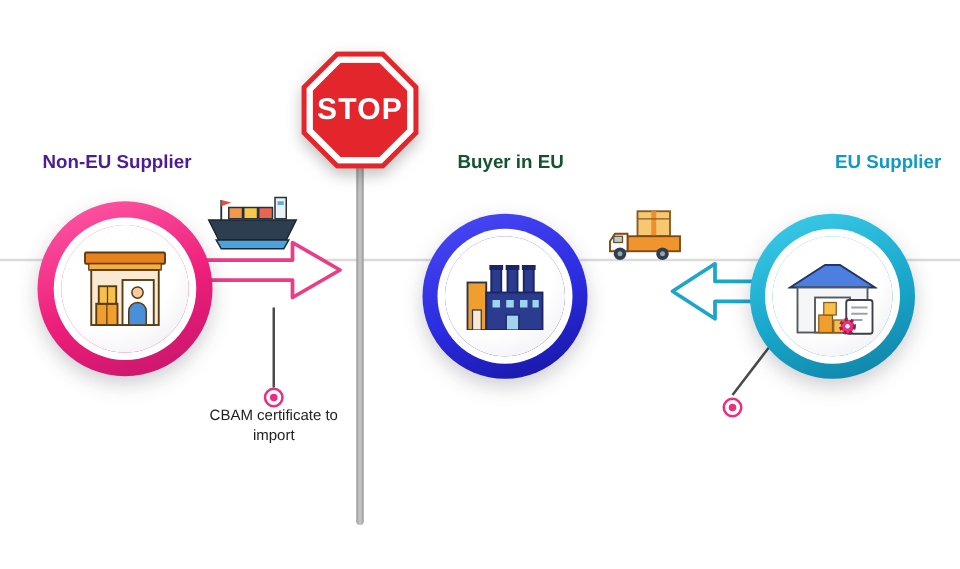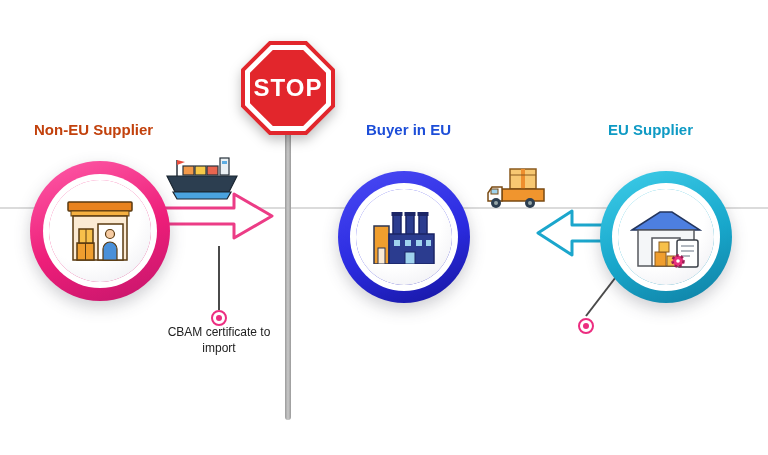--- a/index.html
+++ b/index.html
@@ -12,23 +12,23 @@
 
   .stop-sign { position:absolute; left:241px; top:41px; width:94px; height:94px; z-index:3;
                filter:drop-shadow(0 5px 6px rgba(0,0,0,0.25)); }
   .oct { position:absolute; clip-path:polygon(30% 0,70% 0,100% 30%,100% 70%,70% 100%,30% 100%,0 70%,0 30%); }
   .oct-outer { inset:0; background:#E2262C; }
   .oct-ring  { inset:4px; background:#ffffff; }
   .oct-inner { inset:9px; background:#E2262C; display:flex; align-items:center; justify-content:center; }
   .stop-text { color:#ffffff; font-weight:bold; font-size:24px; letter-spacing:1px; }
 
   .title { position:absolute; font-size:15px; font-weight:bold; z-index:2; white-space:nowrap; }
-  .title-pink { color:#c2410c; left:34px;  top:121px; }
-  .title-blue { color:#1d4ed8; left:366px; top:121px; }
-  .title-teal { color:#0E9AC4; left:608px; top:121px; }
+  .title-pink { color:#4c1d95; left:34px;  top:121px; }
+  .title-blue { color:#14532d; left:366px; top:121px; }
+  .title-teal { color:#0E9AC4; left:668px; top:121px; }
 
   .big-circle { position:absolute; border-radius:50%; display:flex; align-items:center; justify-content:center;
                 z-index:2; filter:drop-shadow(0 6px 8px rgba(30,30,50,0.22)); }
   .circle-pink { left:30px;  top:161px; width:140px; height:140px;
                  background:linear-gradient(160deg,#FF5CA8,#ED1E79 55%,#C4156B); }
   .circle-blue { left:338px; top:171px; width:132px; height:132px;
                  background:linear-gradient(160deg,#4A4AF5,#2B2BE0 55%,#15159E); }
   .circle-teal { left:600px; top:171px; width:132px; height:132px;
                  background:linear-gradient(160deg,#3ECDE9,#18A7CB 55%,#0F7FA3); }
   .disc { border-radius:50%; background:radial-gradient(circle at 38% 30%, #ffffff 55%, #ECECF1 96%);

